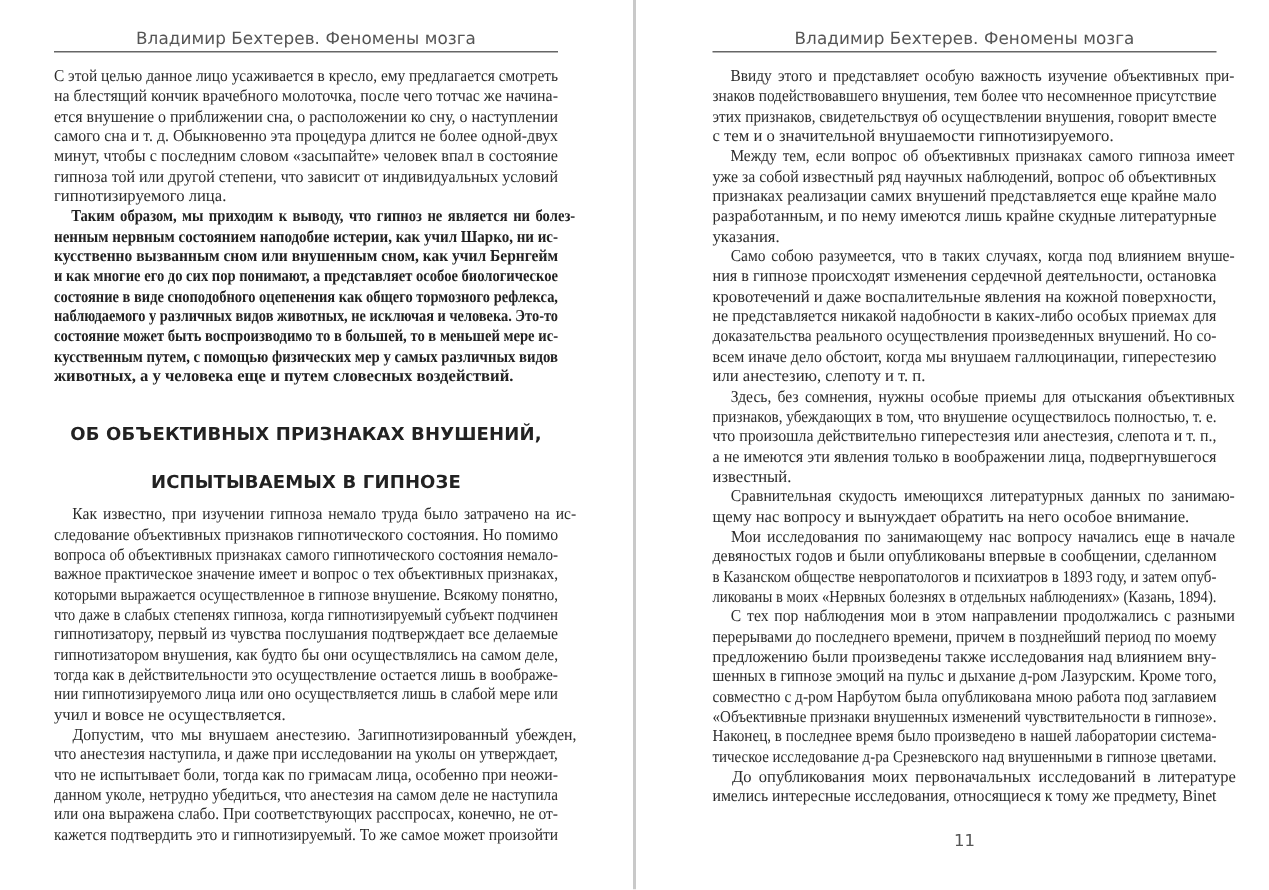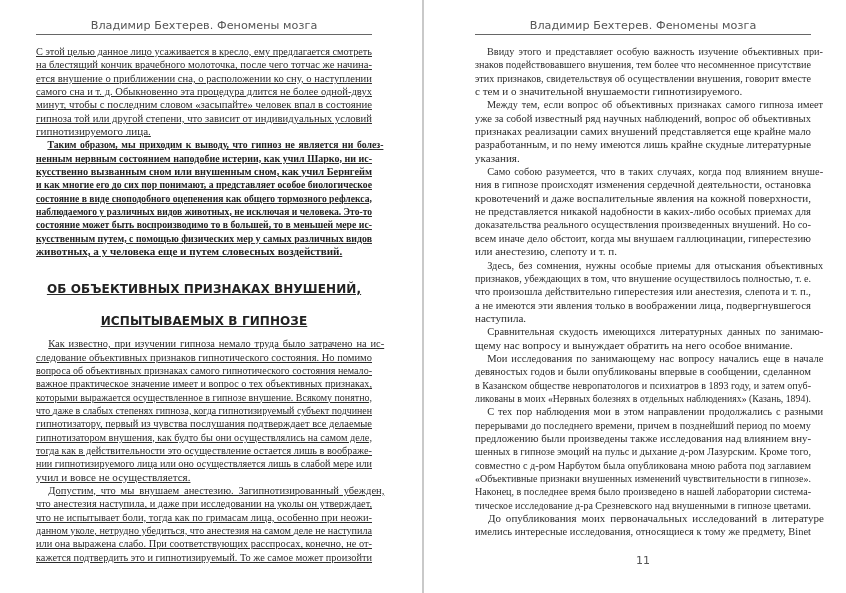--- a/index.html
+++ b/index.html
@@ -32,21 +32,21 @@
     position: absolute; top: 34px; height: 1px; background: #666;
   }
   .left .running-head, .left .head-rule { left: 36px; width: 336px; }
   .right .running-head, .right .head-rule { left: 51px; width: 336px; }
   .text-block {
     position: absolute; top: 45px; width: 336px;
     font-size: 11.1px; line-height: 13.35px;
     text-align: justify;
     hyphens: manual;
   }
-  .left .text-block { left: 36px; text-decoration: underline; }
+  .left .text-block { left: 36px; }
   .right .text-block { left: 51px; }
   .line { display: block; white-space: nowrap; text-align: justify; text-align-last: justify; height: 13.35px; overflow: visible; }
   .line.last { text-align-last: left; }
   .line.indent { padding-left: 13px; }
   .para-bold .line { font-weight: bold; color: #222; }
   .section-title {
     display: block; text-align: center;
     font-family: "DejaVu Sans", "Liberation Sans", sans-serif;
     font-weight: bold; font-size: 12px; color: #222;
     letter-spacing: 0.1px;
@@ -142,21 +142,21 @@
           <span class="line" style="transform-origin: left center; transform: scaleX(0.964); width: 348.547px; text-align-last: justify;">не представляется никакой надобности в каких-либо особых приемах для</span>
           <span class="line" style="transform-origin: left center; transform: scaleX(0.9383); width: 358.109px; text-align-last: justify;">доказательства реального осуществления произведенных внушений. Но со-</span>
           <span class="line" style="transform-origin: left center; transform: scaleX(0.9565); width: 351.297px; text-align-last: justify;">всем иначе дело обстоит, когда мы внушаем галлюцинации, гиперестезию</span>
           <span class="line last">или анестезию, слепоту и т. п.</span>
         </div>
         <div class="para">
           <span class="line indent" style="transform-origin: left center; transform: scaleX(0.9356); width: 359.146px; text-align-last: justify;">Здесь, без сомнения, нужны особые приемы для отыскания объективных</span>
           <span class="line" style="transform-origin: left center; transform: scaleX(0.9144); width: 367.453px; text-align-last: justify;">признаков, убеждающих в том, что внушение осуществилось полностью, т. е.</span>
           <span class="line" style="transform-origin: left center; transform: scaleX(0.9556); width: 351.609px; text-align-last: justify;">что произошла действительно гиперестезия или анестезия, слепота и т. п.,</span>
           <span class="line" style="transform-origin: left center; transform: scaleX(0.9702); width: 346.312px; text-align-last: justify;">а не имеются эти явления только в воображении лица, подвергнувшегося</span>
-          <span class="line last">наступила.</span>
+          <span class="line last">известный.</span>
         </div>
         <div class="para">
           <span class="line indent" style="transform-origin: left center; transform: scaleX(0.9409); width: 357.098px; text-align-last: justify;">Сравнительная скудость имеющихся литературных данных по занимаю-</span>
           <span class="line last">щему нас вопросу и вынуждает обратить на него особое внимание.</span>
         </div>
         <div class="para">
           <span class="line indent" style="transform-origin: left center; transform: scaleX(0.9476); width: 354.594px; text-align-last: justify;">Мои исследования по занимающему нас вопросу начались еще в начале</span>
           <span class="line" style="transform-origin: left center; transform: scaleX(0.955); width: 351.828px; text-align-last: justify;">девяностых годов и были опубликованы впервые в сообщении, сделанном</span>
           <span class="line" style="transform-origin: left center; transform: scaleX(0.9032); width: 372.016px; text-align-last: justify;">в Казанском обществе невропатологов и психиатров в 1893 году, и затем опуб-</span>
           <span class="line last" style="transform-origin: left center; transform: scaleX(0.8807); width: 381.5px; text-align-last: left;">ликованы в моих «Нервных болезнях в отдельных наблюдениях» (Казань, 1894).</span>

